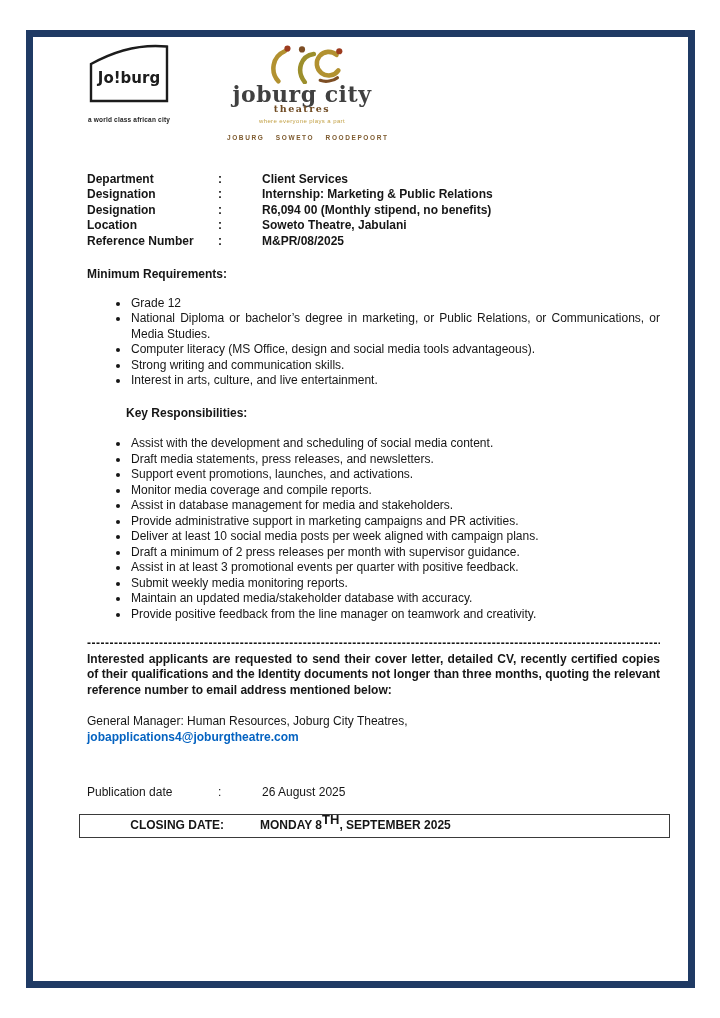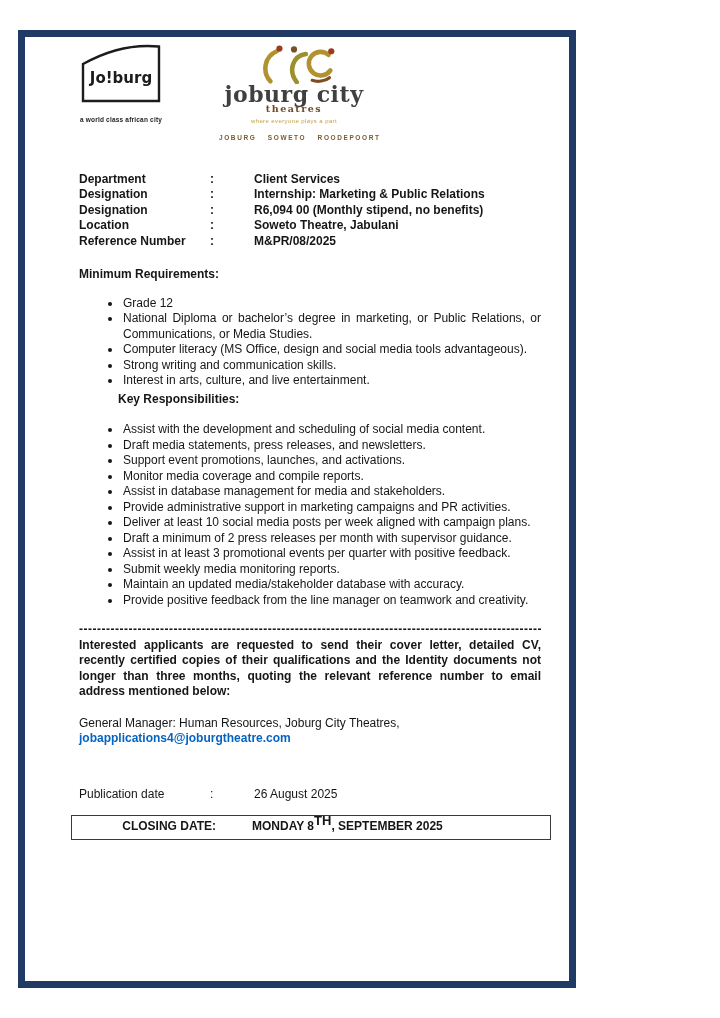--- a/index.html
+++ b/index.html
@@ -7,22 +7,22 @@
   body {
     width: 720px; height: 1018px;
     position: relative;
     font-family: "Liberation Sans", sans-serif;
     color: #161616;
     font-size: 12px;
     line-height: 15.5px;
   }
   .page-frame {
     position: absolute;
-    left: 18px; top: 30px;
-    width: 558px; height: 958px;
+    left: 26px; top: 30px;
+    width: 669px; height: 958px;
     border: 7px solid #1f3a64;
     background: #ffffff;
     padding: 5px 28px 10px 54px;
     overflow: hidden;
   }
 
   
   .logos { display: flex; align-items: flex-start; }
   .joburg-logo { width: 84px; text-align: center; }
   .joburg-tagline {
@@ -55,21 +55,21 @@
   .detail-row { display: flex; }
   .d-label { width: 131px; flex: 0 0 131px; }
   .d-colon { width: 44px; flex: 0 0 44px; }
   .d-value { flex: 1; }
 
   
   .sec-heading { font-weight: bold; margin-top: 18px; }
   ul.bullets { margin-top: 13px; padding-left: 43px; list-style: disc; }
   ul.bullets li { padding-left: 1px; }
   ul.justify li { text-align: justify; }
-  .kr-heading { margin-top: 3px; padding-left: 39px; }
+  .kr-heading { margin-top: 17px; padding-left: 39px; }
   ul.kr { margin-top: 15px; }
 
   
   .divider {
     margin-top: 14px;
     font-weight: bold;
     white-space: nowrap; overflow: hidden;
     letter-spacing: 0.5px;
   }
   .instructions { font-weight: bold; text-align: justify; }

